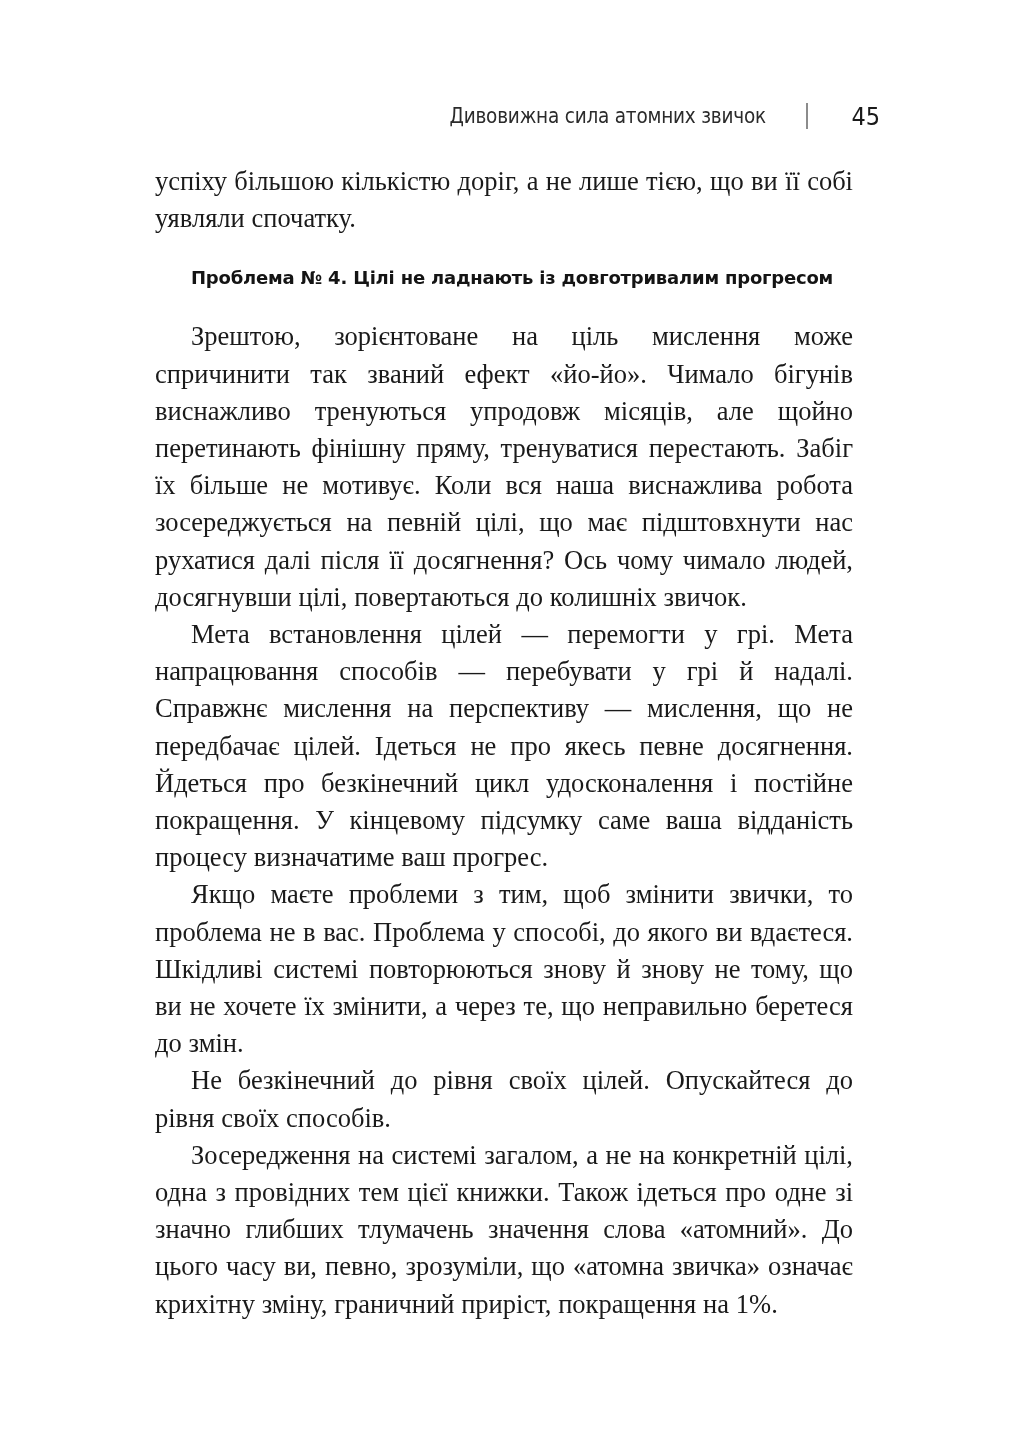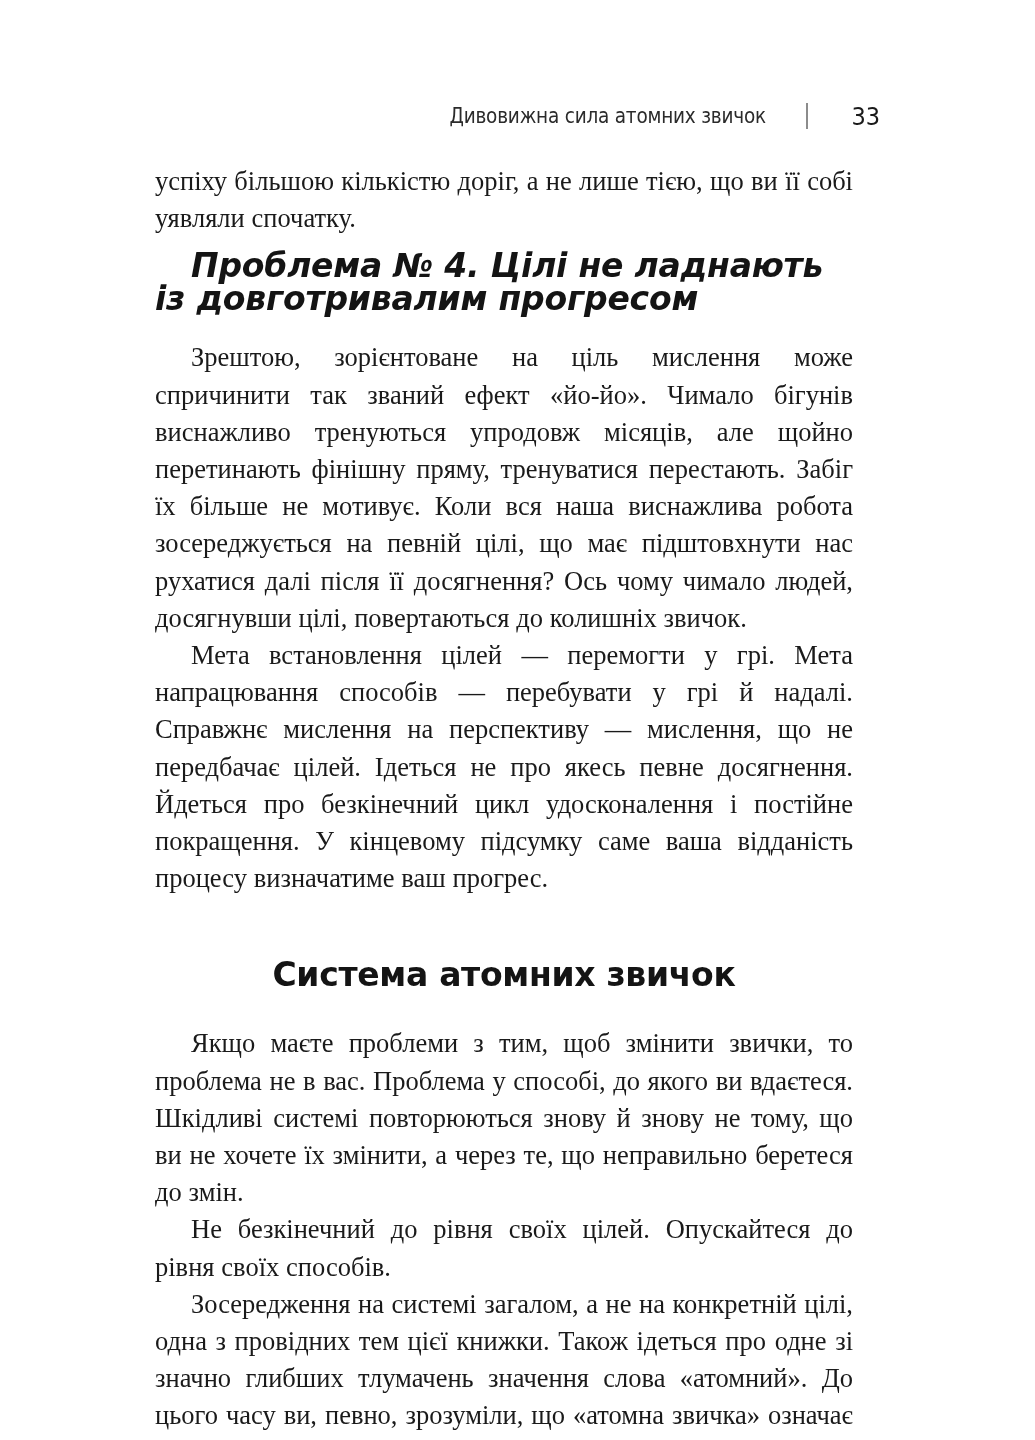--- a/index.html
+++ b/index.html
@@ -78,26 +78,25 @@
     hyphens: manual;
     word-spacing: 0.2px;
     font-family: Liberation Serif, serif;
   }
   p.body.noindent {
     text-indent: 0;
   }
 
   
   h3.subhead {
-    margin: 12px 0 24px 0;
+    margin: 24px 0 24px 0;
     padding: 0;
     font-family: "DejaVu Sans", "Liberation Sans", sans-serif;
     font-weight: bold;
-    font-style: italic;
-    font-size: 33px;
+    font-size: 18px;
     line-height: 33px;
     letter-spacing: -0.2px;
     color: #141414;
     text-indent: 36px;
     text-align: left;
   }
 
   
   h2.section {
     margin: 58px 0 30px 0;
@@ -112,34 +111,33 @@
   }
 </style>
 </head>
 <body>
 
 <div class="page">
 
   <div class="running-head">
     <span class="rh-title">Дивовижна сила атомних звичок</span>
     <span class="rh-rule"></span>
-    <span class="rh-folio">33</span>
+    <span class="rh-folio">45</span>
   </div>
 
   <div class="textblock">
 
     <p class="body noindent">успіху більшою кількістю доріг, а не лише тією, що ви її собі уявляли спочатку.</p>
 
     <h3 class="subhead">Проблема № 4. Цілі не ладнають із довготривалим прогресом</h3>
 
     <p class="body">Зрештою, зорієнтоване на ціль мислення може спричинити так званий ефект «йо-йо». Чимало бігунів виснажливо тренуються упродовж місяців, але щойно перетинають фінішну пряму, тренуватися перестають. Забіг їх більше не мотивує. Коли вся наша виснажлива робота зосереджується на певній цілі, що має підштовхнути нас рухатися далі після її досягнення? Ось чому чимало людей, досягнувши цілі, повертаються до колишніх звичок.</p>
 
     <p class="body">Мета встановлення цілей — перемогти у грі. Мета напрацювання способів — перебувати у грі й надалі. Справжнє мислення на перспективу — мислення, що не передбачає цілей. Ідеться не про якесь певне досягнення. Йдеться про безкінечний цикл удосконалення і постійне покращення. У кінцевому підсумку саме ваша відданість процесу визначатиме ваш прогрес.</p>
 
-    <h2 class="section">Система атомних звичок</h2>
 
     <p class="body">Якщо маєте проблеми з тим, щоб змінити звички, то проблема не в вас. Проблема у способі, до якого ви вдаєтеся. Шкідливі системі повторюються знову й знову не тому, що ви не хочете їх змінити, а через те, що неправильно беретеся до змін.</p>
 
     <p class="body">Не безкінечний до рівня своїх цілей. Опускайтеся до рівня своїх способів.</p>
 
     <p class="body">Зосередження на системі загалом, а не на конкретній цілі, одна з провідних тем цієї книжки. Також ідеться про одне зі значно глибших тлумачень значення слова «атомний». До цього часу ви, певно, зрозуміли, що «атомна звичка» означає крихітну зміну, граничний приріст, покращення на 1%.</p>
 
   </div>
 </div>
 

